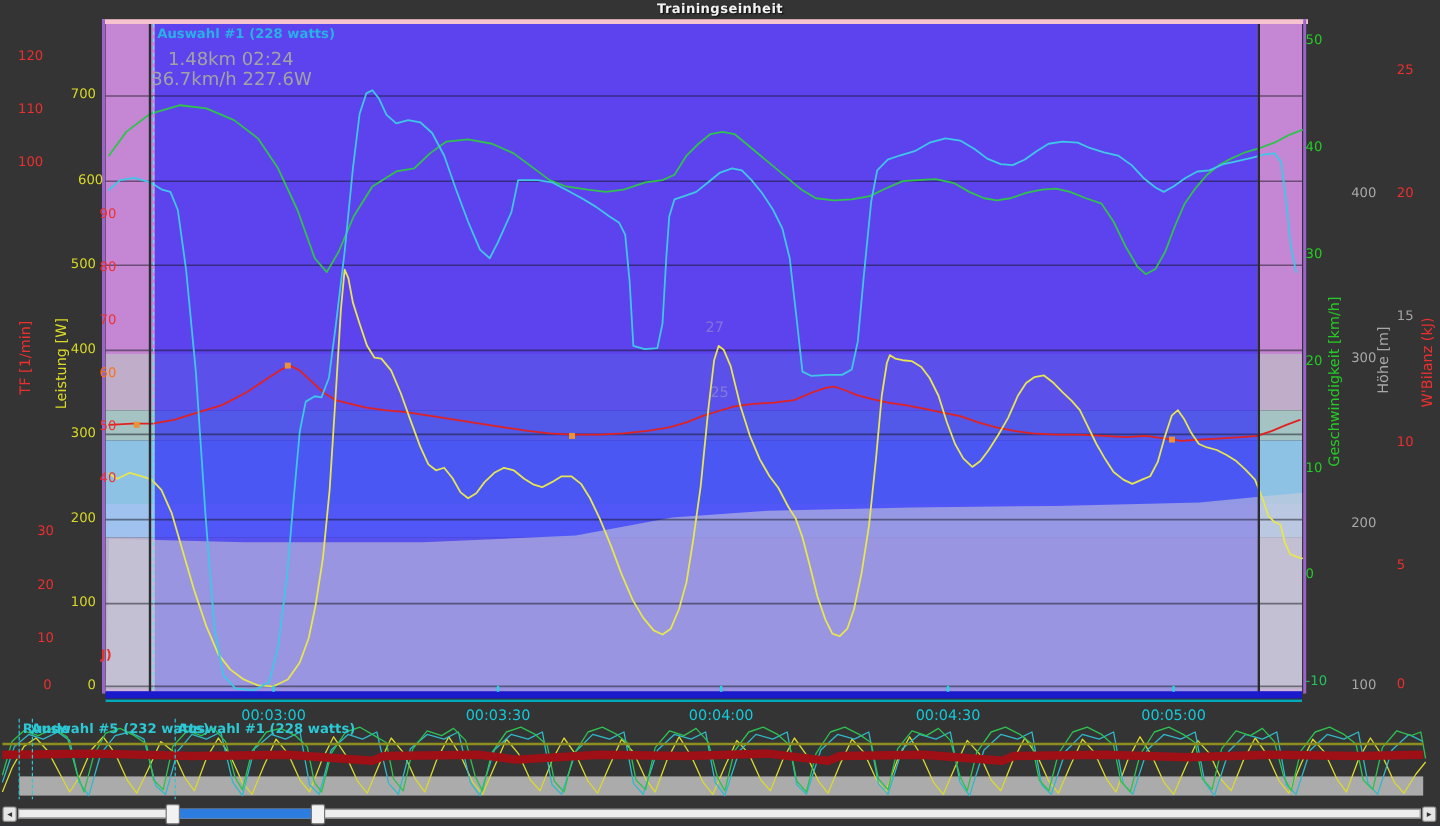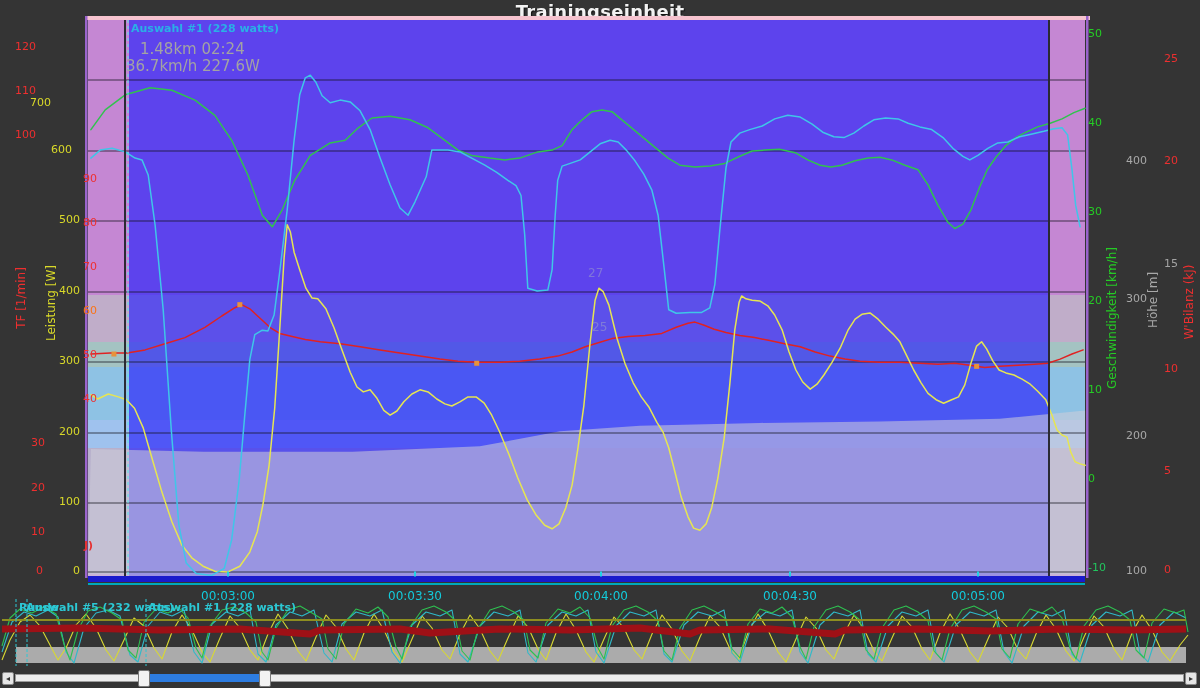--- a/index.html
+++ b/index.html
@@ -1,19 +1,19 @@
 <!DOCTYPE html>
 <html><head>
 <meta charset="utf-8">
 <style>
   html,body{margin:0;padding:0;background:#343434;}
   #stage{position:relative;width:1200px;height:688px;background:#343434;overflow:hidden;
          font-family:"DejaVu Sans","Liberation Sans",sans-serif;}
   .abs{position:absolute;}
-  #page-title{left:0;top:1px;width:1200px;text-align:center;font-size:18px;font-weight:bold;
+  #page-title{left:0;top:1px;width:1200px;text-align:center;font-size:11px;font-weight:bold;
               color:#f2f2f2;text-shadow:1px 1px 1px #111;letter-spacing:.3px;}
   .sel-header{font-size:11px;font-weight:bold;color:#2ab0e6;white-space:nowrap;}
   .sel-big{font-size:15px;color:#a3a3a3;white-space:nowrap;}
   .ov-label{font-size:11px;font-weight:bold;color:#2cc8d4;white-space:nowrap;}
   .tick{font-size:11px;line-height:1;white-space:nowrap;}
   .axis-title{font-size:12px;white-space:nowrap;transform:translate(-50%,-50%) rotate(-90deg);}
   .xlab{font-size:12px;color:#12cbdb;text-align:center;width:80px;}
   .ghost{font-size:12px;color:#aab0c4;opacity:.45;margin-left:17px;}
   .cutlab{font-size:11px;color:#e63232;font-weight:bold;}
   
@@ -101,22 +101,22 @@
     <span class="abs tick" style="top: 173px; color: rgb(238, 47, 47); left: 47px; width: 50px; text-align: right;">90</span>
     <span class="abs tick" style="top: 217px; color: rgb(238, 47, 47); left: 47px; width: 50px; text-align: right;">80</span>
     <span class="abs tick" style="top: 261px; color: rgb(238, 47, 47); left: 47px; width: 50px; text-align: right;">70</span>
     <span class="abs tick" style="top: 305px; color: #f97316; left: 47px; width: 50px; text-align: right;">60</span>
     <span class="abs tick" style="top: 349px; color: rgb(238, 47, 47); left: 47px; width: 50px; text-align: right;">50</span>
     <span class="abs tick" style="top: 393px; color: rgb(238, 47, 47); left: 47px; width: 50px; text-align: right;">40</span>
     <span class="abs tick" style="top: 437px; color: rgb(238, 47, 47); left: -5px; width: 50px; text-align: right;">30</span>
     <span class="abs tick" style="top: 482px; color: rgb(238, 47, 47); left: -5px; width: 50px; text-align: right;">20</span>
     <span class="abs tick" style="top: 526px; color: rgb(238, 47, 47); left: -5px; width: 50px; text-align: right;">10</span>
     <span class="abs tick" style="top: 565px; color: rgb(238, 47, 47); left: -7px; width: 50px; text-align: right;">0</span>
-    <span class="abs tick" style="top: 73px; color: rgb(217, 217, 41); left: 30px; width: 50px;  margin-top: 24px;">700</span>
-    <span class="abs tick" style="top: 144px; color: rgb(217, 217, 41); left: 22px; width: 50px; text-align: right;">600</span>
+    <span class="abs tick" style="top: 73px; color: rgb(217, 217, 41); left: 30px; width: 50px; text-align: right;">700</span>
+    <span class="abs tick" style="top: 144px; color: rgb(217, 217, 41); left: 36px; width: 50px; text-align: right;">600</span>
     <span class="abs tick" style="top: 214px; color: rgb(217, 217, 41); left: 30px; width: 50px; text-align: right;">500</span>
     <span class="abs tick" style="top: 285px; color: rgb(217, 217, 41); left: 30px; width: 50px; text-align: right;">400</span>
     <span class="abs tick" style="top: 355px; color: rgb(217, 217, 41); left: 30px; width: 50px; text-align: right;">300</span>
     <span class="abs tick" style="top: 426px; color: rgb(217, 217, 41); left: 30px; width: 50px; text-align: right;">200</span>
     <span class="abs tick" style="top: 496px; color: rgb(217, 217, 41); left: 30px; width: 50px; text-align: right;">100</span>
     <span class="abs tick" style="top: 565px; color: rgb(217, 217, 41); left: 30px; width: 50px; text-align: right;">0</span>
     <span class="abs tick" style="top: 28px; color: rgb(37, 204, 37); left: 1088px;">50</span>
     <span class="abs tick" style="top: 117px; color: rgb(37, 204, 37); left: 1088px;">40</span>
     <span class="abs tick" style="top: 206px; color: rgb(37, 204, 37); left: 1088px;">30</span>
     <span class="abs tick" style="top: 295px; color: rgb(37, 204, 37); left: 1088px;">20</span>

